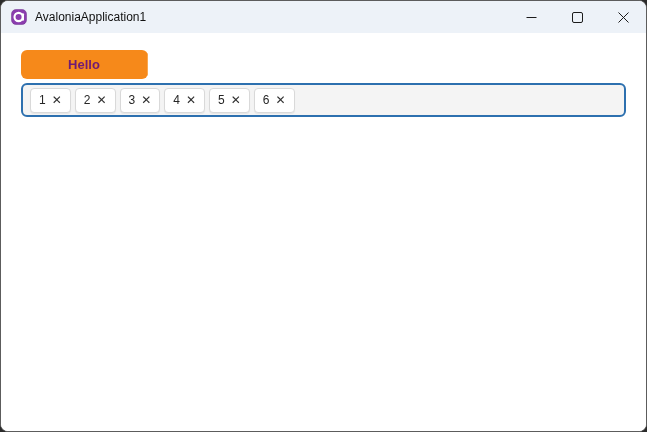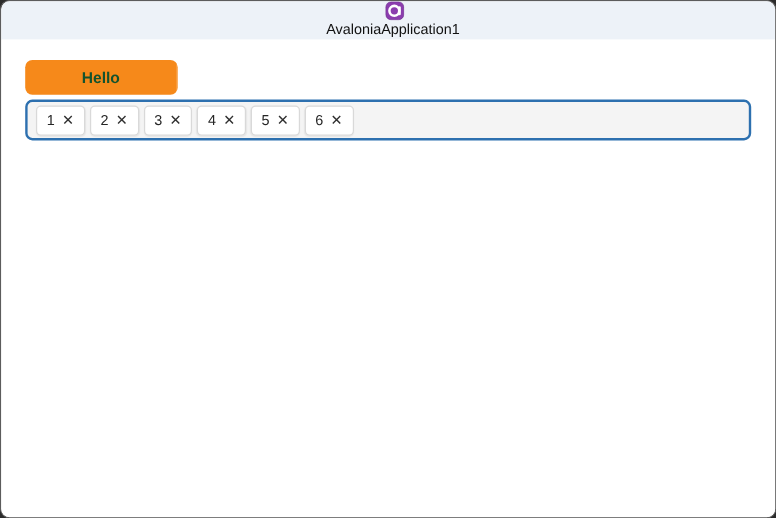--- a/index.html
+++ b/index.html
@@ -19,21 +19,20 @@
     border: 1px solid #5c5c5c;
     border-radius: 8px;
     overflow: hidden;
   }
   
   .titlebar {
     height: 32px;
     background: #edf2f8;
     display: flex;
     align-items: center;
-    flex-direction: column;
   }
   .app-icon {
     width: 16px;
     height: 16px;
     margin-left: 10px;
     flex: 0 0 auto;
   }
   .title-text {
     margin-left: 8px;
     font-size: 12px;
@@ -71,21 +70,21 @@
     border-radius: 6px;
     display: flex;
     align-items: stretch;
     overflow: hidden;
   }
   .tab {
     flex: 1;
     display: flex;
     align-items: center;
     justify-content: center;
-    color: #14532d;
+    color: #701a75;
     font-weight: bold;
     font-size: 13px;
     cursor: pointer;
     user-select: none;
   }
   .tab-divider {
     width: 1px;
     background: #f9a851;
     flex: 0 0 auto;
   }

